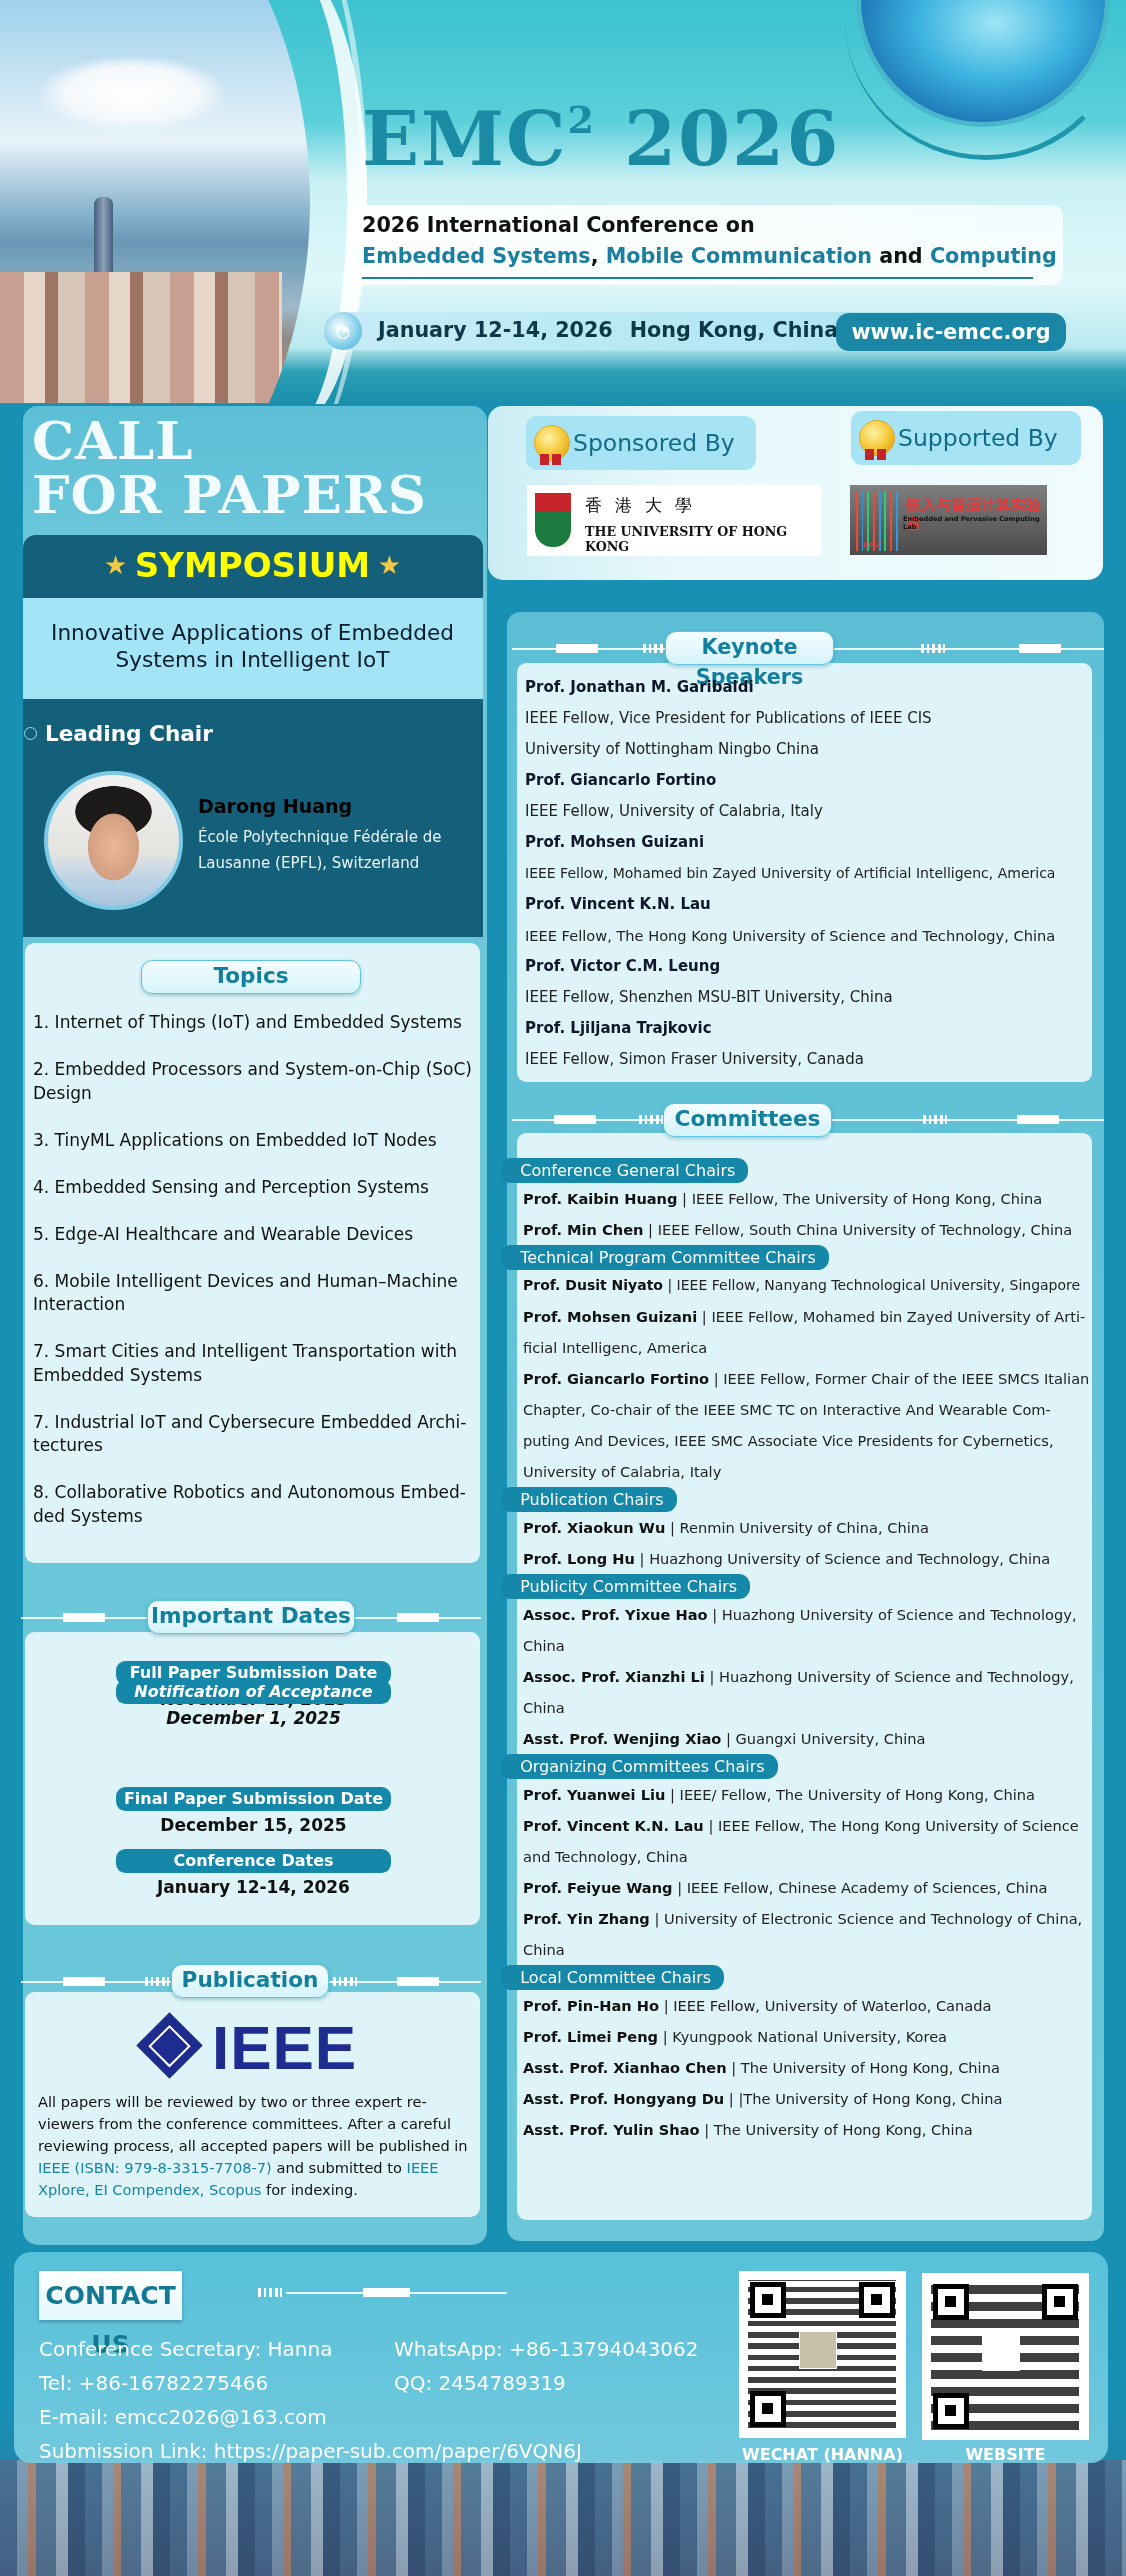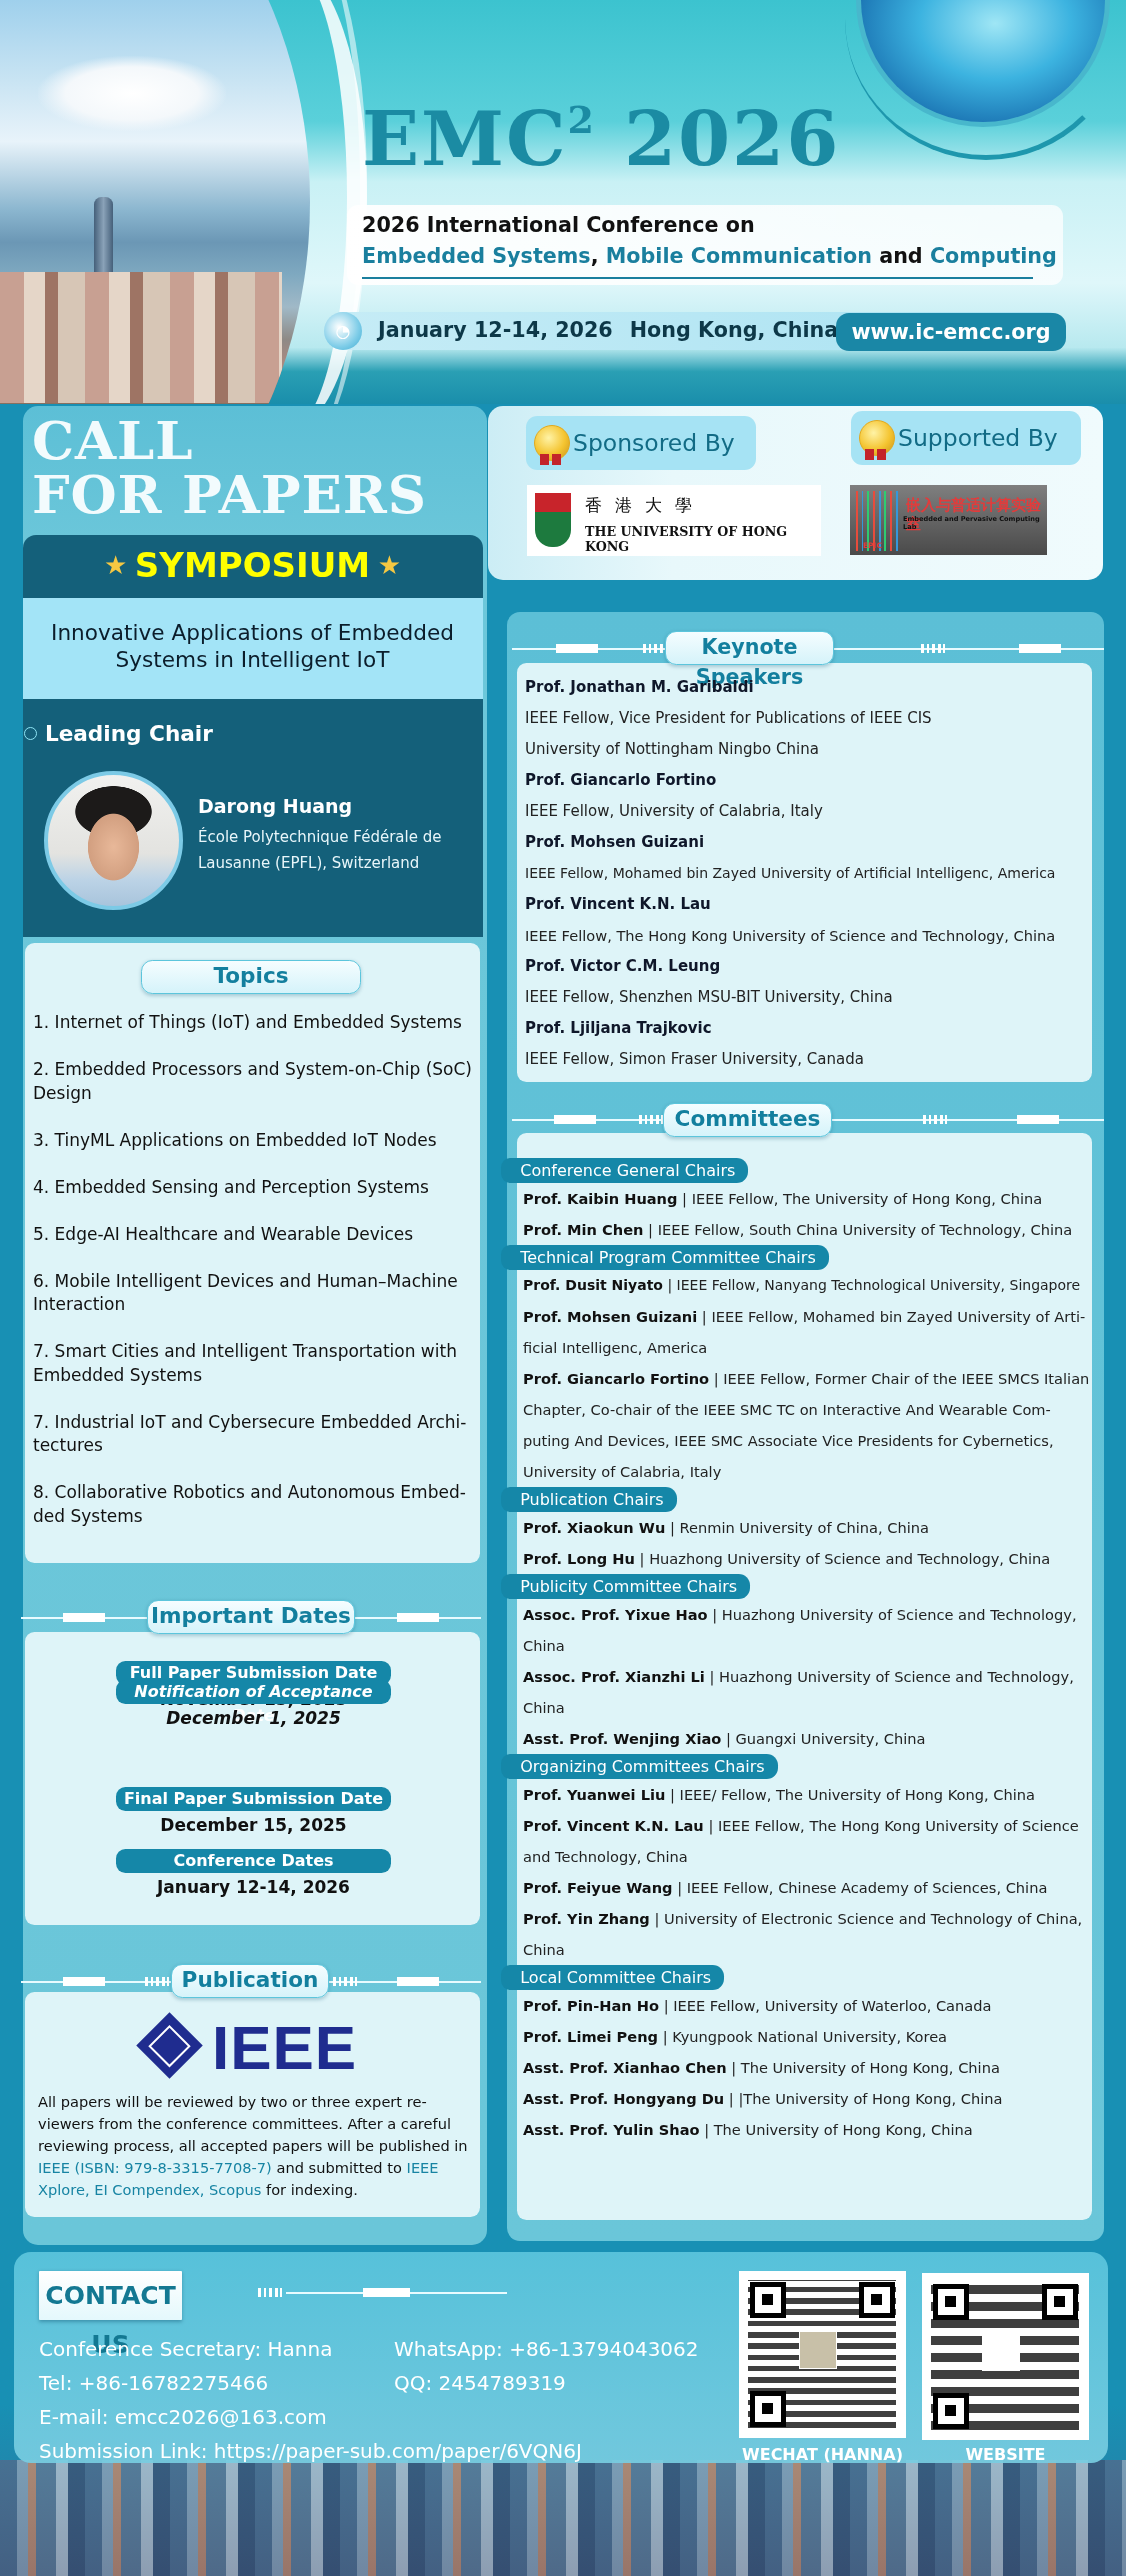--- a/index.html
+++ b/index.html
@@ -134,21 +134,21 @@
     margin-right: 7.5px; vertical-align: 0.9px;
   }
   .avatar {
     position: absolute; left: 44px; top: 771px; width: 139px; height: 139px; border-radius: 50%;
     background:
       radial-gradient(ellipse 36px 47px at 50% 55%, #e8b899 0%, #d29f80 70%, rgba(0,0,0,0) 72%),
       radial-gradient(ellipse 42px 28px at 50% 28%, #1c1a19 0%, #1c1a19 90%, rgba(0,0,0,0) 92%),
       linear-gradient(180deg, #f1f1ef 0%, #e3e3e0 60%, #bcd3e6 80%, #a8c4dc 100%);
     border: 4.7px solid #7ccae6;
   }
-  .chair-name { position: absolute; left: 198px; top: 795px; font-size: 19px; font-weight: bold; color: #ffffff; }
+  .chair-name { position: absolute; left: 198px; top: 795px; font-size: 19px; font-weight: bold; color: #000000; }
   .chair-affil { position: absolute; left: 198px; top: 824px; width: 272px; font-size: 15px; color: #e8f6fa; line-height: 26px; }
 
   .topics-panel {
     position: absolute; left: 25px; top: 943px; width: 455px; height: 620px;
     background: #def4f8; border-radius: 9.4px;
   }
   .section-pill {
     position: absolute; height: 34px; background: linear-gradient(180deg, #f5fdff, #d5f3fa);
     border: 1.9px solid #5cc5dc; border-radius: 11.3px; color: #137f9e; font-size: 21.6px; font-weight: bold;
     text-align: center; line-height: 30px;

